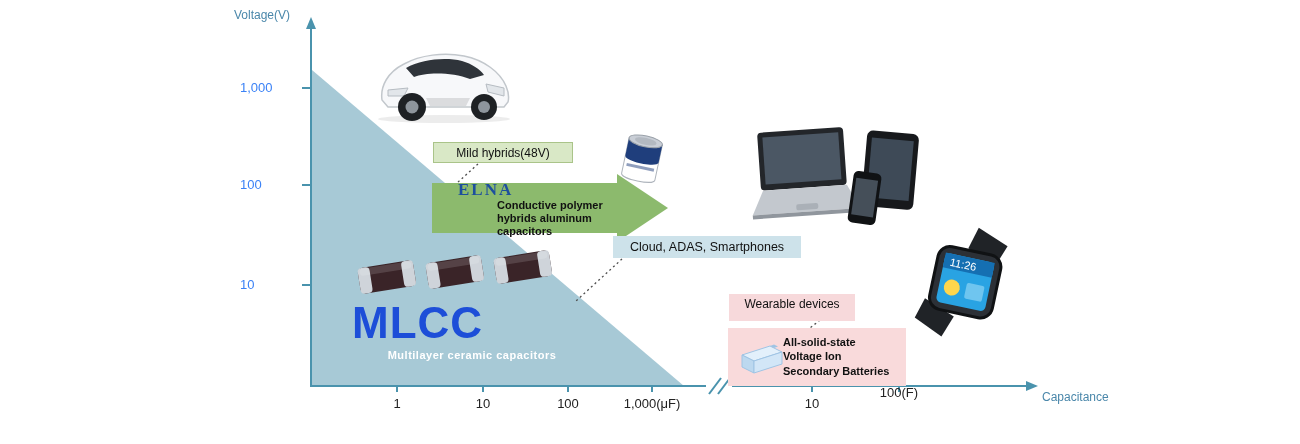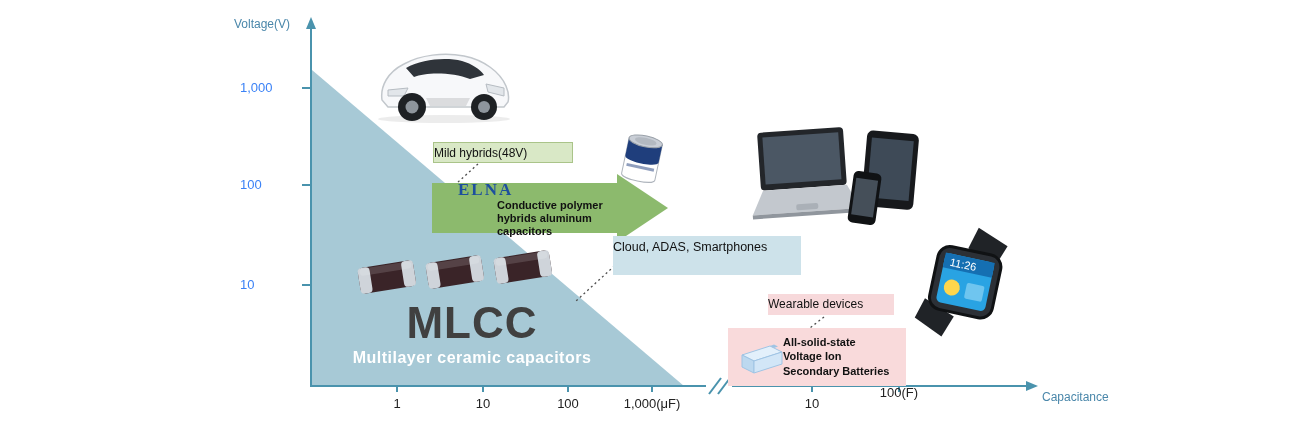--- a/index.html
+++ b/index.html
@@ -4,23 +4,23 @@
 <style>
   *{box-sizing:border-box;margin:0;padding:0}
   html,body{background:#ffffff}
   body{font-family:"Liberation Sans",sans-serif}
   .stage{position:relative;width:1300px;height:444px;background:#ffffff;overflow:hidden}
   .abs{position:absolute}
   .lbl{position:absolute;white-space:nowrap;color:#1a1a1a}
   .axis-name{color:#4a87aa;font-size:12px;font-weight:400}
   .tick-y{width:58px;text-align:left;font-size:13px;color:#3b82f6}
   .tick-x{width:90px;text-align:center;font-size:13px;color:#222}
-  .callout{position:absolute;text-align:left;font-size:12px;color:#111;white-space:nowrap}
-  .mlcc-title{position:absolute;text-align:center;font-size:44px;font-weight:700;color:#404040;letter-spacing:1px}
-  .mlcc-sub{position:absolute;text-align:center;font-size:16px;font-weight:700;color:#ffffff;letter-spacing:.5px}
+  .callout{position:absolute;text-align:center;font-size:12px;color:#111;white-space:nowrap}
+  .mlcc-title{position:absolute;font-size:44px;font-weight:700;color:#1d4ed8;letter-spacing:1px}
+  .mlcc-sub{position:absolute;text-align:center;font-size:11px;font-weight:700;color:#ffffff;letter-spacing:.5px}
   .elna-brand{position:absolute;font-family:"Liberation Serif",serif;font-weight:700;font-size:17px;color:#1d4f9e;letter-spacing:2px}
   .elna-desc{position:absolute;font-size:11px;font-weight:700;line-height:1.2;color:#111}
   .battery-region{position:absolute;background:#f9dadb}
   .battery-text{position:absolute;font-size:11px;font-weight:700;line-height:1.3;color:#111;white-space:nowrap}
   .source{position:absolute;font-size:11px;color:#3a3a3a;white-space:nowrap}
   .it{font-style:italic}
   svg text{font-family:"Liberation Sans",sans-serif}
 </style>
 </head>
 <body>
@@ -52,21 +52,21 @@
 
     <rect x="706" y="378" width="26" height="16" fill="#ffffff"></rect>
     <line x1="709" y1="394" x2="721" y2="378" stroke="#4a93ad" stroke-width="2"></line>
     <line x1="718" y1="394" x2="730" y2="378" stroke="#4a93ad" stroke-width="2"></line>
 
     <line x1="478" y1="164" x2="457" y2="183" stroke="#4d4d4d" stroke-width="1.3" stroke-dasharray="2,3"></line>
     <line x1="622" y1="259" x2="576" y2="301" stroke="#4d4d4d" stroke-width="1.3" stroke-dasharray="2,3"></line>
     <line x1="824" y1="317" x2="806" y2="331" stroke="#4d4d4d" stroke-width="1.3" stroke-dasharray="2,3"></line>
   </svg>
 
-  <div class="lbl axis-name" style="left:234px;top:17px">Voltage(V)</div>
+  <div class="lbl axis-name" style="left:234px;top:8px">Voltage(V)</div>
   <div class="lbl axis-name" style="left:1042px;top:390px">Capacitance</div>
 
   <div class="lbl tick-y" style="left:240px;top:80px">1,000</div>
   <div class="lbl tick-y" style="left:240px;top:177px">100</div>
   <div class="lbl tick-y" style="left:240px;top:277px">10</div>
 
   <div class="lbl tick-x" style="left:352px;top:396px">1</div>
   <div class="lbl tick-x" style="left:438px;top:396px">10</div>
   <div class="lbl tick-x" style="left:523px;top:396px">100</div>
   <div class="lbl tick-x" style="left:607px;top:396px">1,000(μF)</div>
@@ -98,21 +98,21 @@
   <svg class="abs" style="left:612px;top:126px" width="60" height="66" viewBox="0 0 60 66">
     <g transform="rotate(12 30 33)">
       <path d="M13,15 L13,51 C13,57 47,57 47,51 L47,15 Z" fill="#ffffff" stroke="#aeb4bc" stroke-width="1"></path>
       <path d="M13,15 L13,33 C13,39 47,39 47,33 L47,15 Z" fill="#1f3e7c"></path>
       <ellipse cx="30" cy="15" rx="17" ry="5.5" fill="#c9ced6" stroke="#9aa1a9" stroke-width="1"></ellipse>
       <ellipse cx="30" cy="15" rx="11" ry="3.5" fill="#b3b9c1"></ellipse>
       <rect x="16" y="40" width="28" height="3" fill="#1f3e7c" opacity="0.5"></rect>
     </g>
   </svg>
 
-  <div class="callout" style="left:613px;top:236px;width:188px;height:39px;line-height:22px;background:#cde2ea;font-size:12.5px">Cloud, ADAS, Smartphones</div>
+  <div class="callout" style="left:613px;top:236px;width:188px;height:22px;line-height:22px;background:#cde2ea;font-size:12.5px">Cloud, ADAS, Smartphones</div>
 
   <svg class="abs" style="left:746px;top:124px" width="175" height="106" viewBox="0 0 175 106">
     <g transform="rotate(-4 55 50)">
       <rect x="14" y="6" width="86" height="58" rx="4" fill="#23262a"></rect>
       <rect x="19" y="11" width="76" height="47" fill="#4b5764"></rect>
       <path d="M4,88 L112,88 L100,64 L16,64 Z" fill="#c3c8ce"></path>
       <path d="M4,88 L112,88 L112,92 L4,92 Z" fill="#90969d"></path>
       <rect x="48" y="80" width="22" height="6" rx="2" fill="#aab0b7"></rect>
     </g>
     <g transform="rotate(5 142 48)">
@@ -142,21 +142,21 @@
       <rect x="2" y="10" width="56" height="26" rx="5" fill="#3a2428"></rect>
       <rect x="2" y="10" width="12" height="26" rx="4" fill="#cfd4da"></rect>
       <rect x="46" y="10" width="12" height="26" rx="4" fill="#cfd4da"></rect>
       <rect x="4" y="11" width="52" height="7" rx="3" fill="#ffffff" opacity="0.14"></rect>
     </g>
   </svg>
 
   <div class="mlcc-title" style="left:352px;top:298px;width:240px">MLCC</div>
   <div class="mlcc-sub" style="left:332px;top:349px;width:280px">Multilayer ceramic capacitors</div>
 
-  <div class="callout" style="left:768px;top:294px;width:126px;height:21px;line-height:21px;background:#f7d9db">Wearable devices</div>
+  <div class="callout" style="left:729px;top:294px;width:126px;height:27px;line-height:21px;background:#f7d9db">Wearable devices</div>
 
   <div class="battery-region" style="left:728px;top:328px;width:178px;height:58px">
     <svg class="abs" style="left:6px;top:9px" width="54" height="42" viewBox="0 0 54 42">
       <polygon points="8,18 36,9 48,15 20,24" fill="#e3f0fb" stroke="#9fc4e4" stroke-width="1"></polygon>
       <polygon points="8,18 20,24 20,36 8,30" fill="#bcd8ef" stroke="#9fc4e4" stroke-width="1"></polygon>
       <polygon points="20,24 48,15 48,27 20,36" fill="#d2e6f7" stroke="#9fc4e4" stroke-width="1"></polygon>
       <polygon points="36,9 40,7.5 44,9.5 40,11" fill="#9fc4e4"></polygon>
     </svg>
     <div class="battery-text" style="left:55px;top:7px">
       <div>All-solid-state</div>

